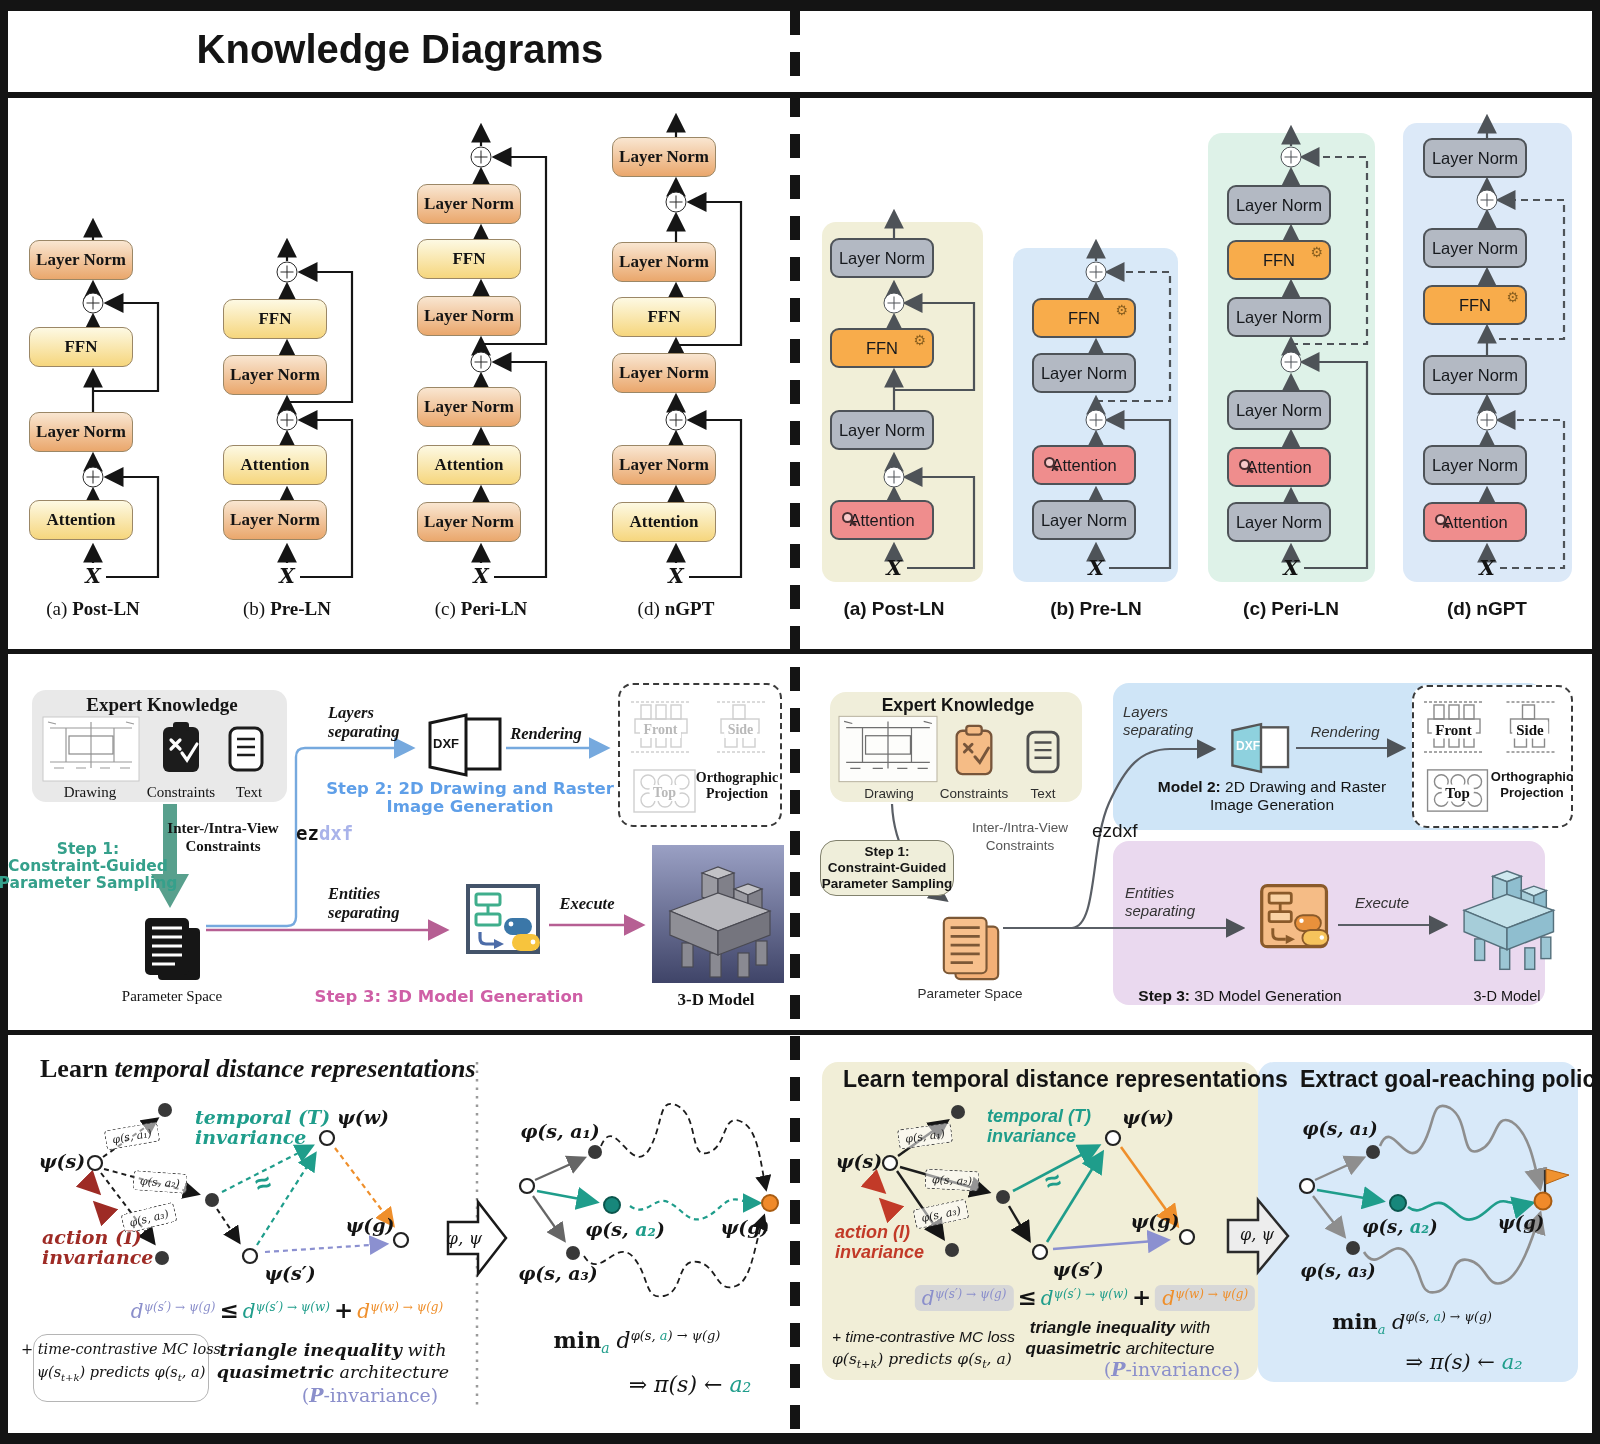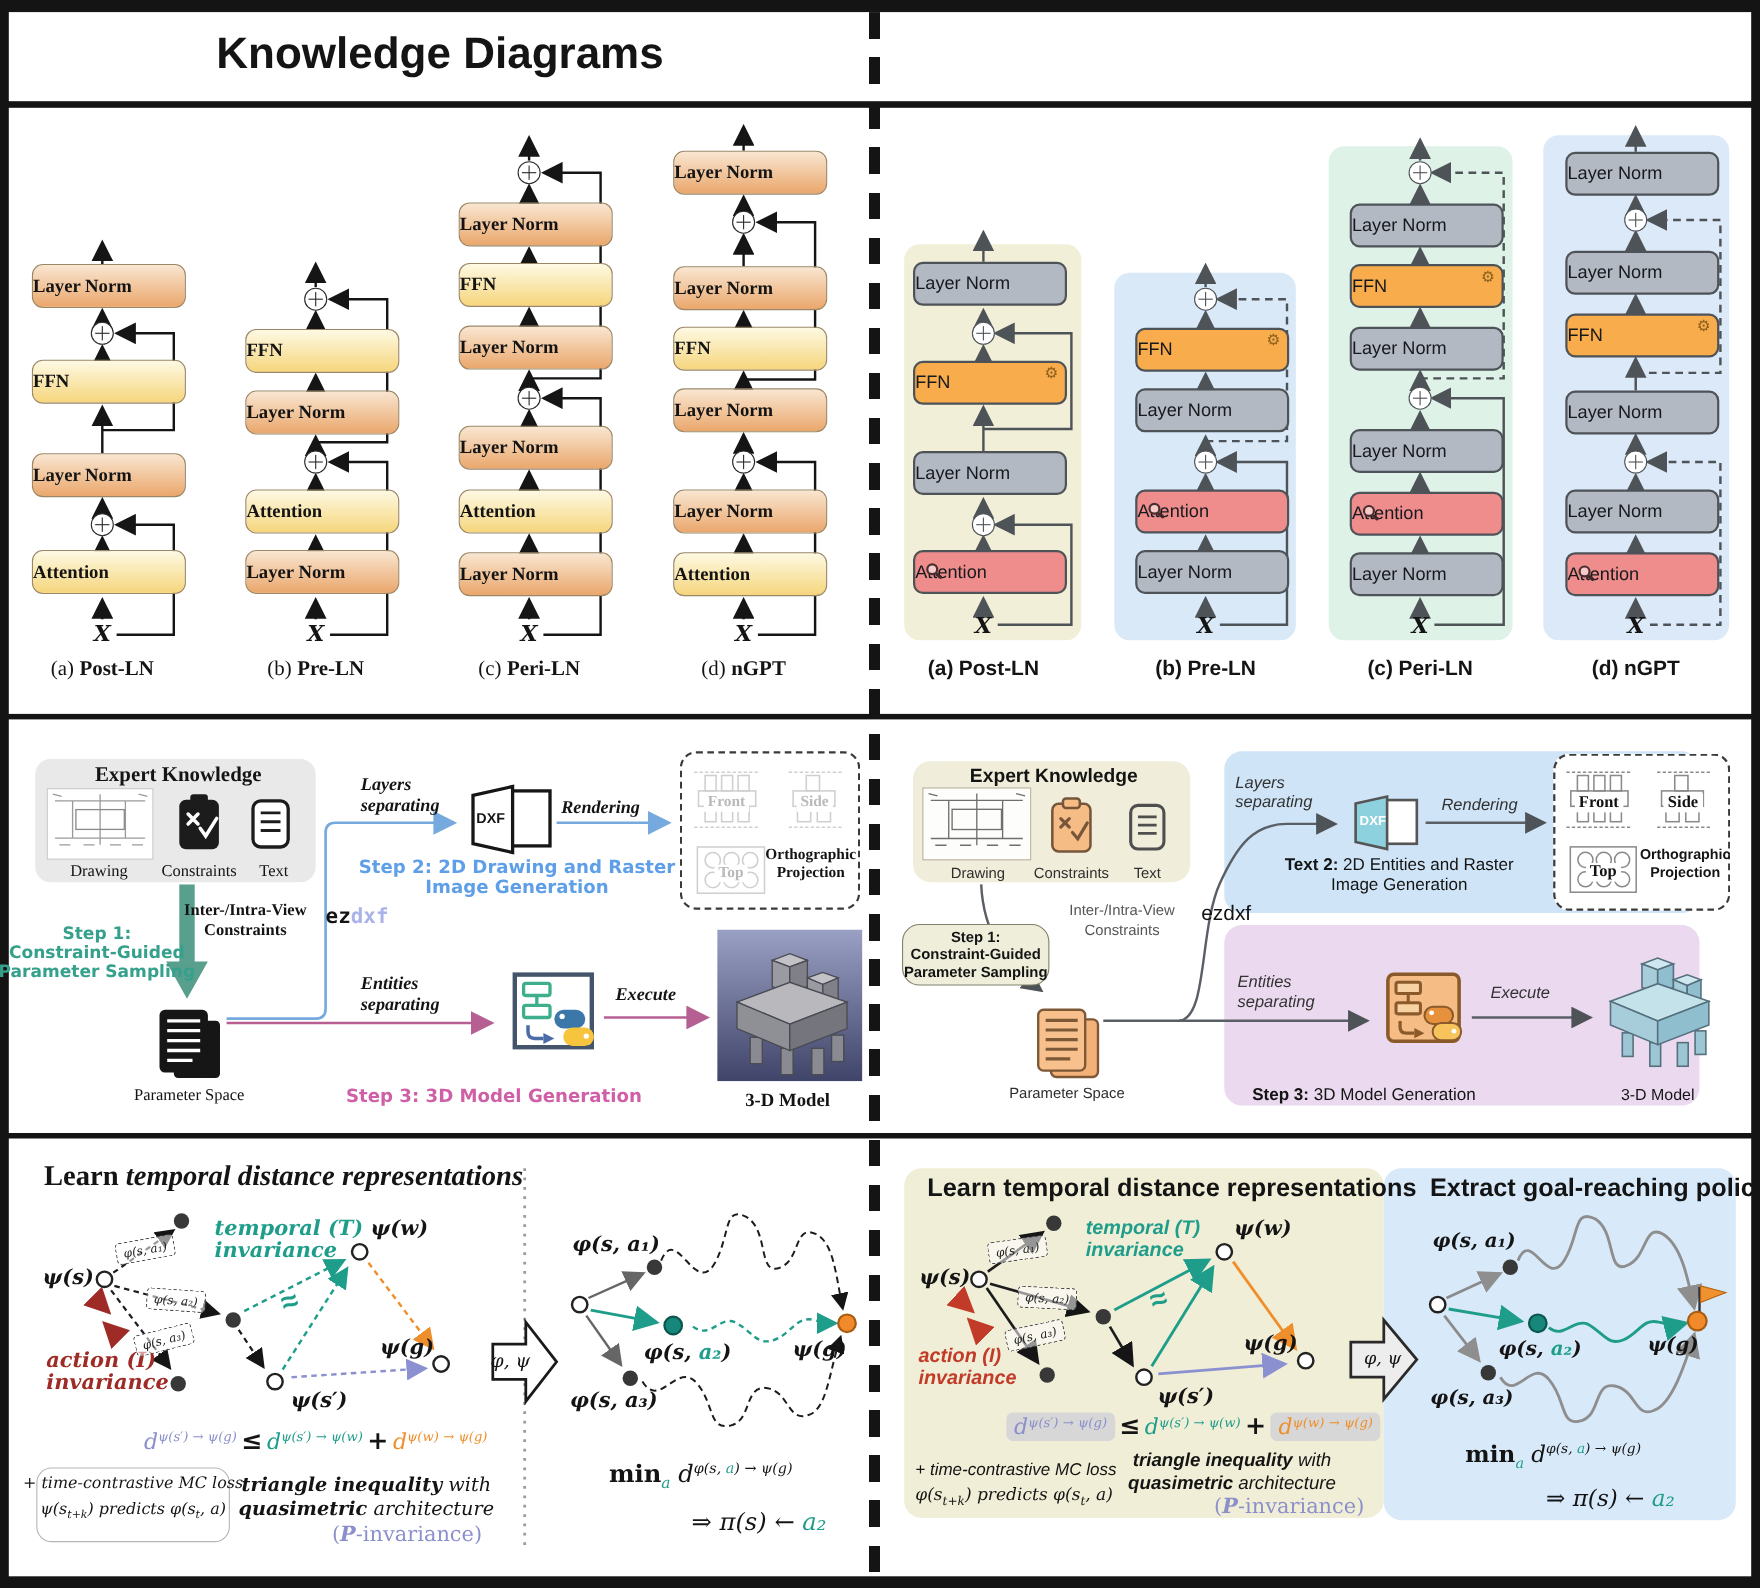--- a/index.html
+++ b/index.html
@@ -9,21 +9,21 @@
 .ctr{transform:translateX(-50%);text-align:center}
 .ser{font-family:"Liberation Serif",serif}
 .dse{font-family:"DejaVu Serif",serif}
 .dsa{font-family:"DejaVu Sans",sans-serif}
 .mono{font-family:"DejaVu Sans Mono",monospace}
 .i{font-style:italic}.b{font-weight:bold}
 .bar{position:absolute;background:#141414}
 .vdash{position:absolute;left:790px;top:11px;width:10px;height:1422px;background:repeating-linear-gradient(180deg,#141414 0 24px,rgba(0,0,0,0) 24px 41px)}
 .panel{position:absolute;border-radius:14px}
 svg.wires{position:absolute;left:0;top:0;pointer-events:none}
-.blk{position:absolute;width:140px;height:40px;display:flex;align-items:center;justify-content:flex-start;z-index:3}
+.blk{position:absolute;width:104px;height:40px;display:flex;align-items:center;justify-content:center;z-index:3}
 .ob{border:1.4px solid #9b8766;font:bold 17px "Liberation Serif",serif;color:#141414;border-radius:10px}
 .lnO{background:linear-gradient(#f9e6d1,#eaa76c)}
 .fyO{background:linear-gradient(#fdf9e3,#f6d67d)}
 .eb{border:2px solid #4e5358;border-radius:9px;font:500 16.5px "Liberation Sans",sans-serif;color:#16191d}
 .lnE{background:#b3b9c3}
 .fyE{background:#f8ac4b}
 .atE{background:#ef8d8d}
 .plus{position:absolute;width:21px;height:21px;transform:translate(-50%,-50%);border:1.7px solid #2a2a2a;border-radius:50%;background:#fff;z-index:3}
 .plus::before,.plus::after{content:"";position:absolute;background:#2a2a2a}
 .plus::before{left:50%;top:3px;bottom:3px;width:1.5px;margin-left:-.75px}
@@ -708,21 +708,21 @@
   <div class="t i" style="left:1125px;top:902px;font-size:15px;color:#333">separating</div>
 
   <div class="ibx" style="left:1230px;top:717px">
     <svg width="62" height="62" viewBox="0 0 78 66">
         <rect x="37" y="7" width="36" height="50" fill="#fff" stroke="#555" stroke-width="3"></rect>
         <polygon points="3,11 39,3 39,63 3,55" fill="#8ed1de" stroke="#555" stroke-width="3"></polygon>
       </svg>
     <span class="t b" style="left:6px;top:22px;font-size:12px;color:#fff">DXF</span>
   </div>
   <div class="t i ctr" style="left:1345px;top:723px;font-size:15px;color:#333">Rendering</div>
-  <div class="t ctr" style="left:1272px;top:778px;font-size:15.5px"><span class="b">Text 2:</span><span> 2D Entities and Raster</span></div>
+  <div class="t ctr" style="left:1272px;top:778px;font-size:15.5px"><span class="b">Model 2:</span><span> 2D Drawing and Raster</span></div>
   <div class="t ctr" style="left:1272px;top:796px;font-size:15.5px">Image Generation</div>
 
   <div class="panel" style="left:1412px;top:685px;width:161px;height:143px;background:#fff;border:2px dashed #3a3a3a;border-radius:15px"></div>
   <div class="vtile" style="left:1420px;top:699px">
     <svg width="67" height="57" viewBox="0 0 67 57">
         <g stroke="#8a8a8a" fill="none" stroke-width="1.4">
           <rect x="14" y="6" width="10" height="14"></rect>
           <rect x="29" y="6" width="10" height="14"></rect>
           <rect x="44" y="6" width="10" height="14"></rect>
           <rect x="8" y="20" width="52" height="14"></rect>

